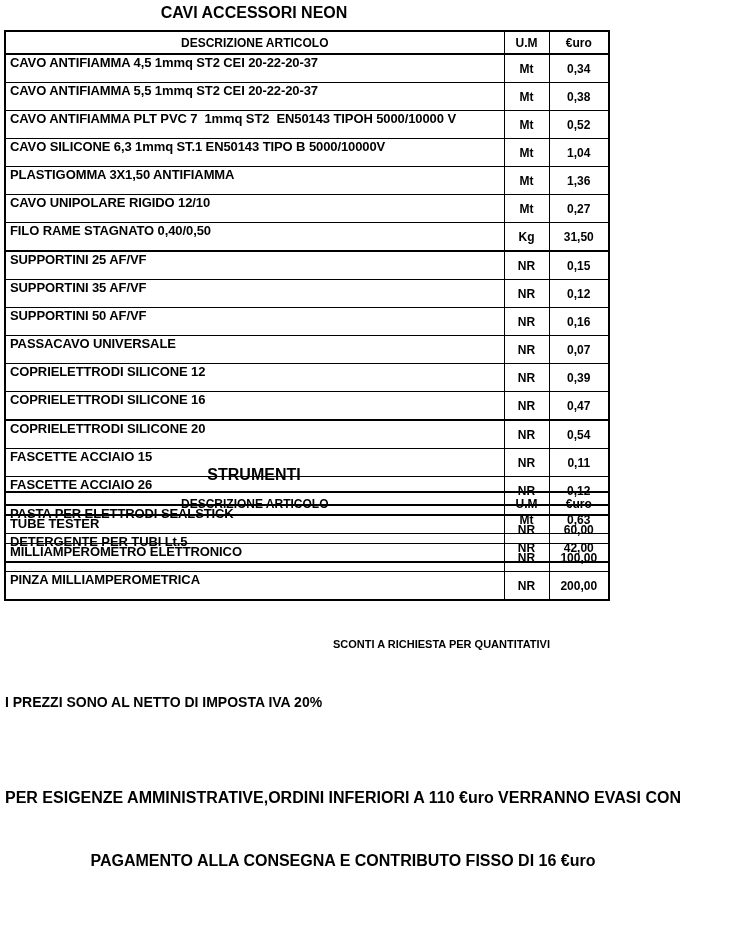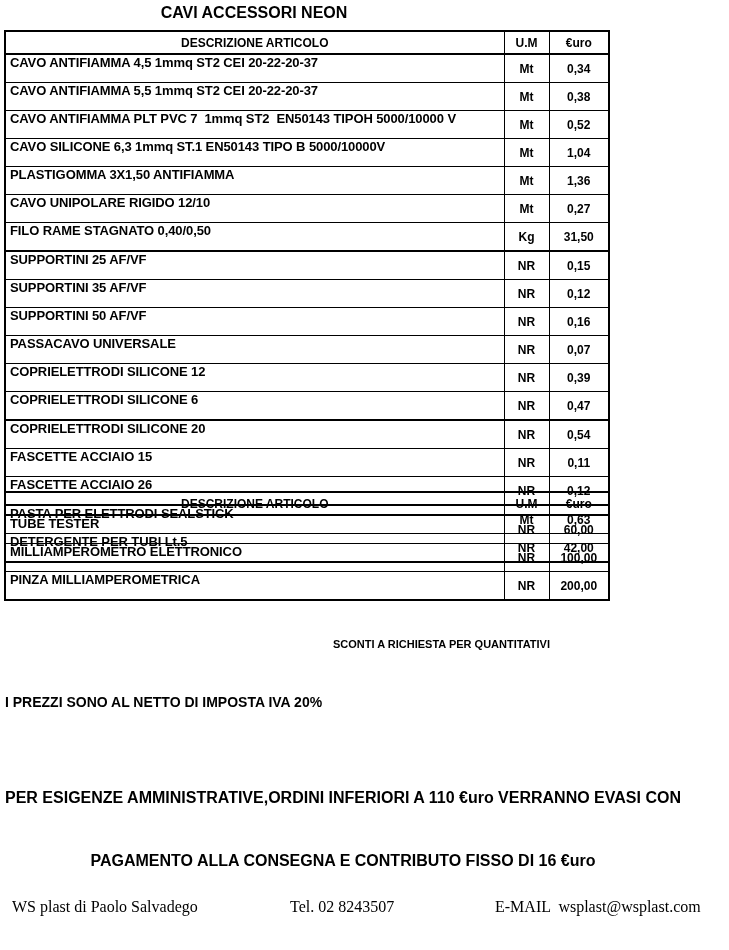--- a/index.html
+++ b/index.html
@@ -132,21 +132,21 @@
           <td class="col-desc">PASSACAVO UNIVERSALE</td>
           <td class="col-um">NR</td>
           <td class="col-price">0,07</td>
         </tr>
         <tr>
           <td class="col-desc">COPRIELETTRODI SILICONE 12</td>
           <td class="col-um">NR</td>
           <td class="col-price">0,39</td>
         </tr>
         <tr class="thick-bottom">
-          <td class="col-desc">COPRIELETTRODI SILICONE 6</td>
+          <td class="col-desc">COPRIELETTRODI SILICONE 16</td>
           <td class="col-um">NR</td>
           <td class="col-price">0,47</td>
         </tr>
         <tr>
           <td class="col-desc">COPRIELETTRODI SILICONE 20</td>
           <td class="col-um">NR</td>
           <td class="col-price">0,54</td>
         </tr>
         <tr>
           <td class="col-desc">FASCETTE ACCIAIO 15</td>
@@ -164,20 +164,21 @@
           <td class="col-price">0,63</td>
         </tr>
         <tr>
           <td class="col-desc">DETERGENTE PER TUBI Lt.5</td>
           <td class="col-um">NR</td>
           <td class="col-price">42,00</td>
         </tr>
       </tbody>
   </table>
 
+  <div class="section-title" id="title-strumenti">STRUMENTI</div>
 
   <table class="price-table" id="table-strumenti">
     <colgroup>
         <col style="width:499px">
         <col style="width:45px">
         <col style="width:60px">
       </colgroup>
     <thead>
       <tr>
         <th>DESCRIZIONE ARTICOLO</th>
@@ -206,31 +207,14 @@
 
   <div class="note" id="note-sconti">SCONTI A RICHIESTA PER QUANTITATIVI</div>
 
   <div class="note" id="note-iva">I PREZZI SONO AL NETTO DI IMPOSTA IVA 20%</div>
 
   <div class="note" id="note-ordini">
     <span class="line" style="display:block">PER ESIGENZE AMMINISTRATIVE,ORDINI INFERIORI A 110 €uro VERRANNO EVASI CON</span>
     <span class="line" style="display:block">PAGAMENTO ALLA CONSEGNA E CONTRIBUTO FISSO DI 16 €uro</span>
   </div>
 
-  <div class="footer">
-    <div class="col" id="footer-address">
-      <span class="line">WS plast di Paolo Salvadego</span>
-      
-      
-    </div>
-    <div class="col" id="footer-phones">
-      <span class="line">Tel. 02 8243507</span>
-      
-      
-    </div>
-    <div class="col" id="footer-online">
-      <span class="line">E-MAIL  wsplast@wsplast.com</span>
-      
-      
-    </div>
-  </div>
 
 </div>
 
 </body></html>

